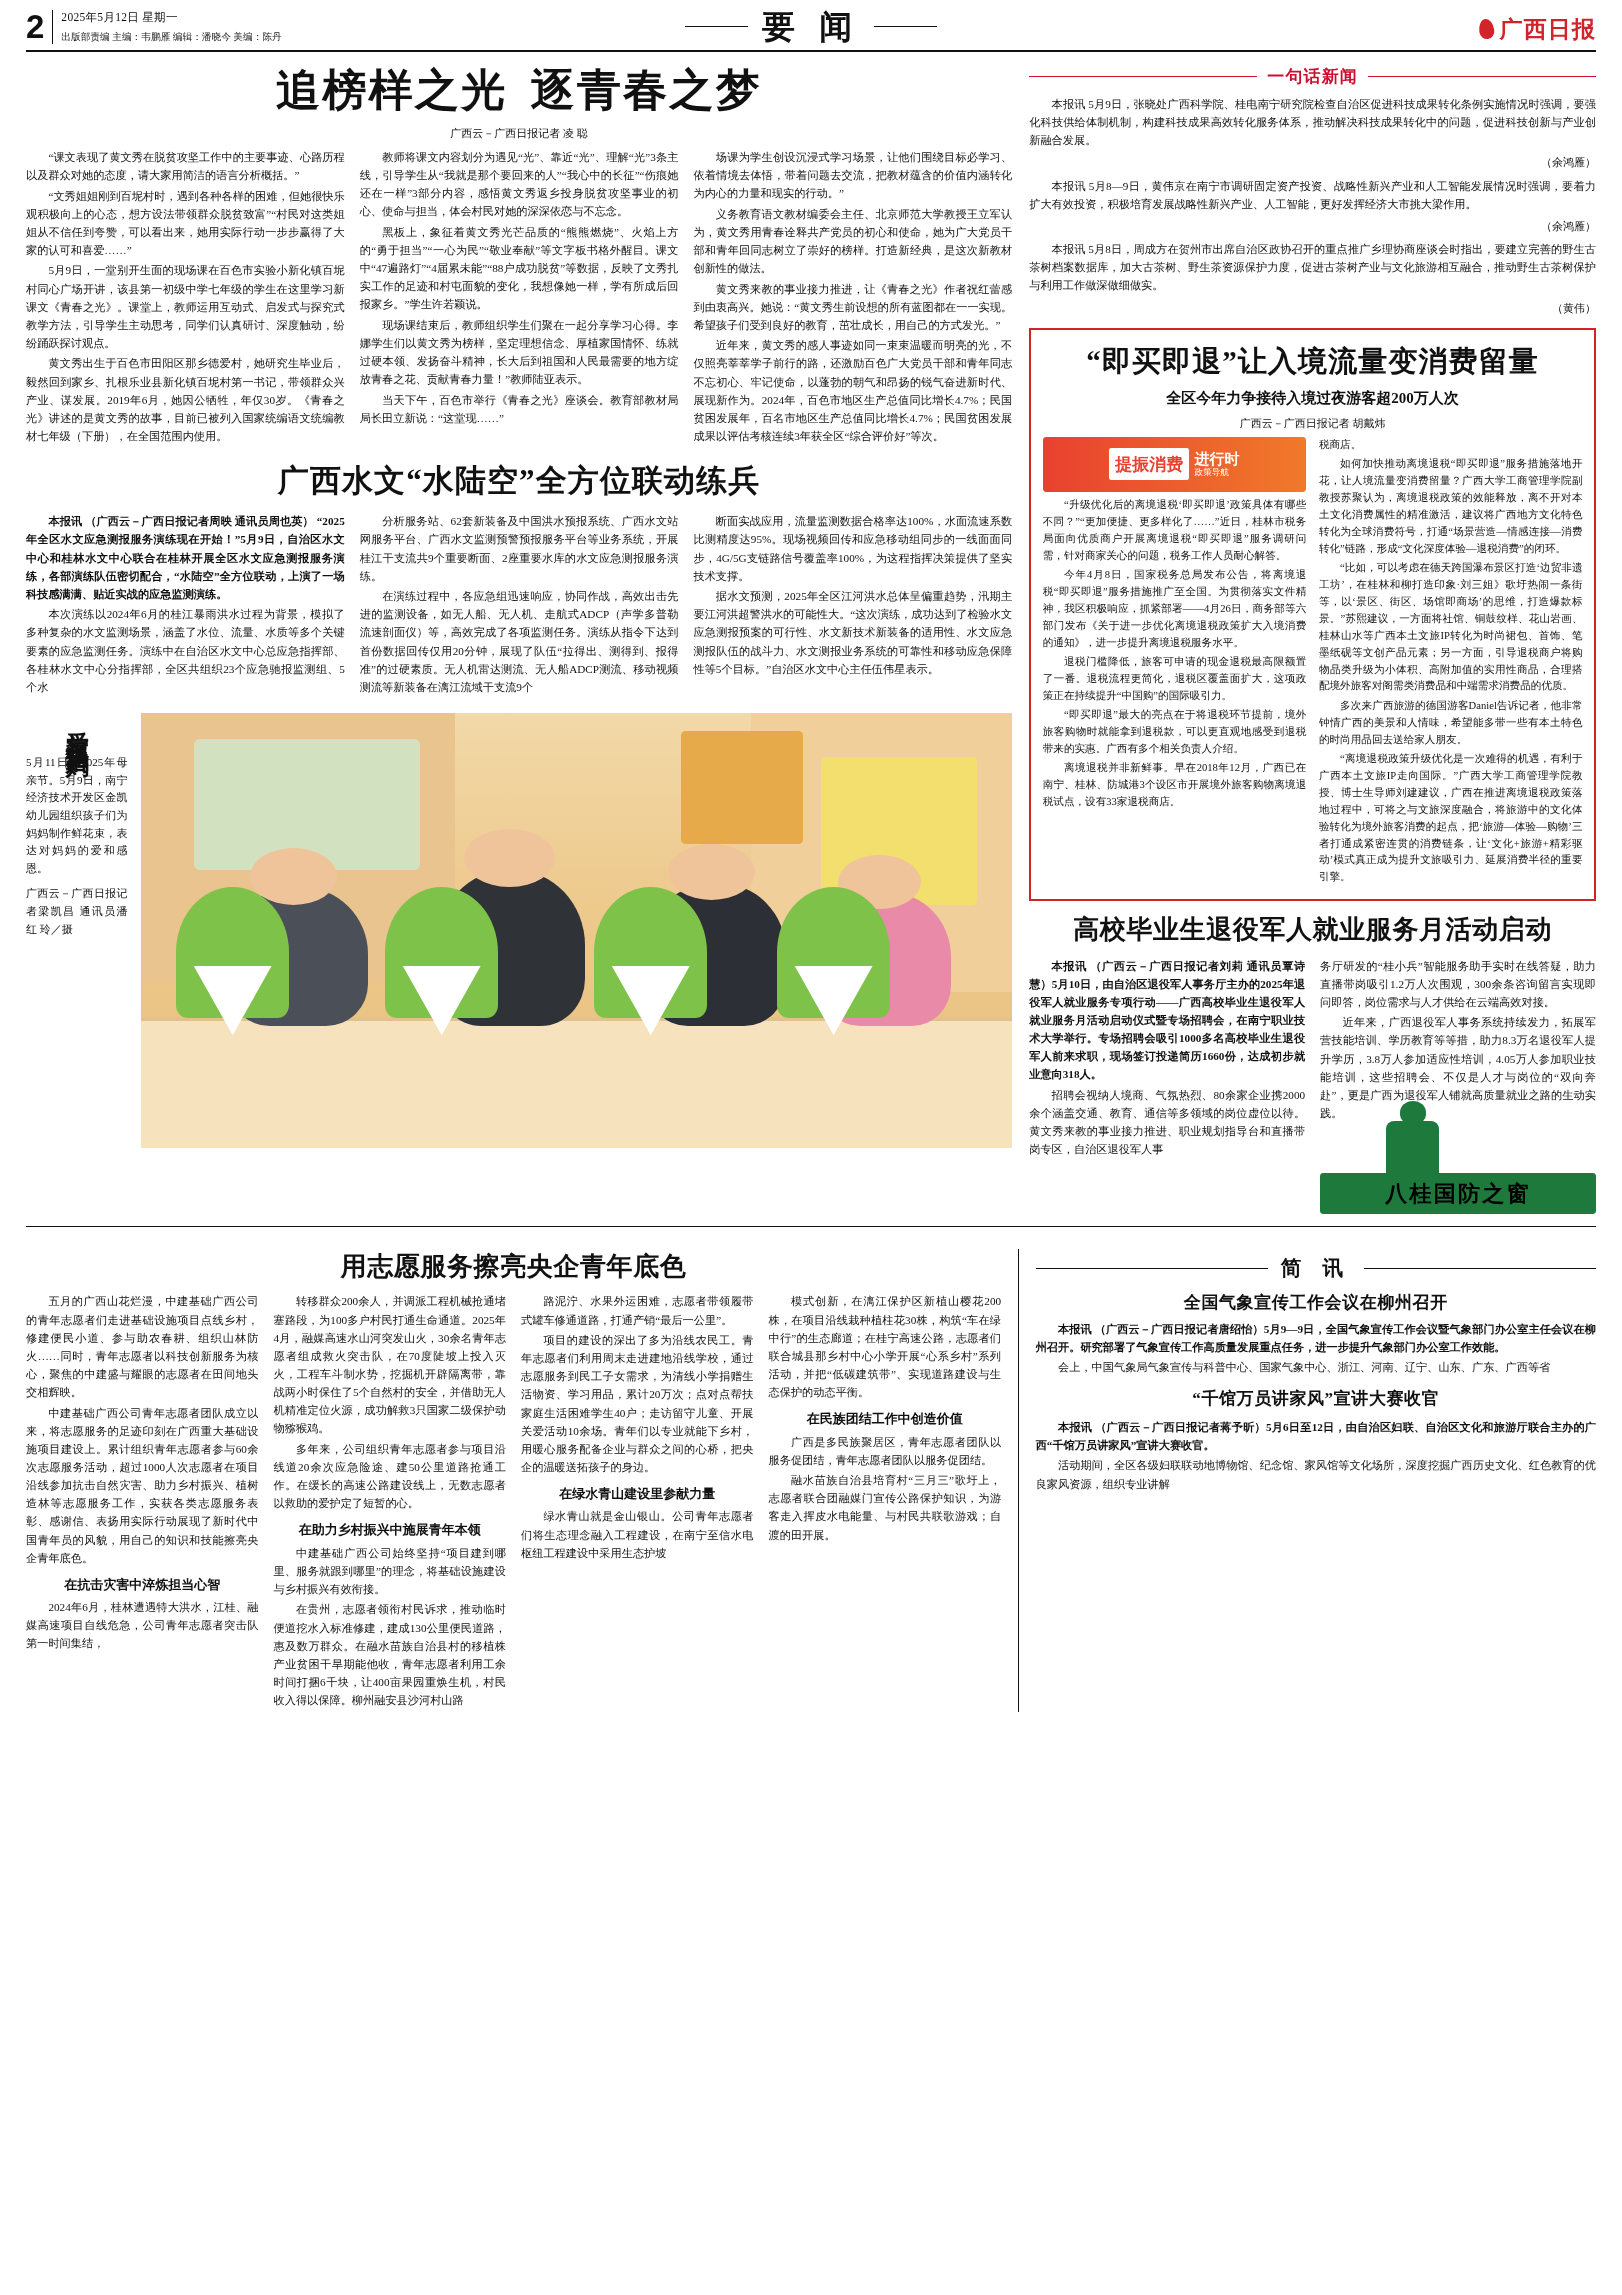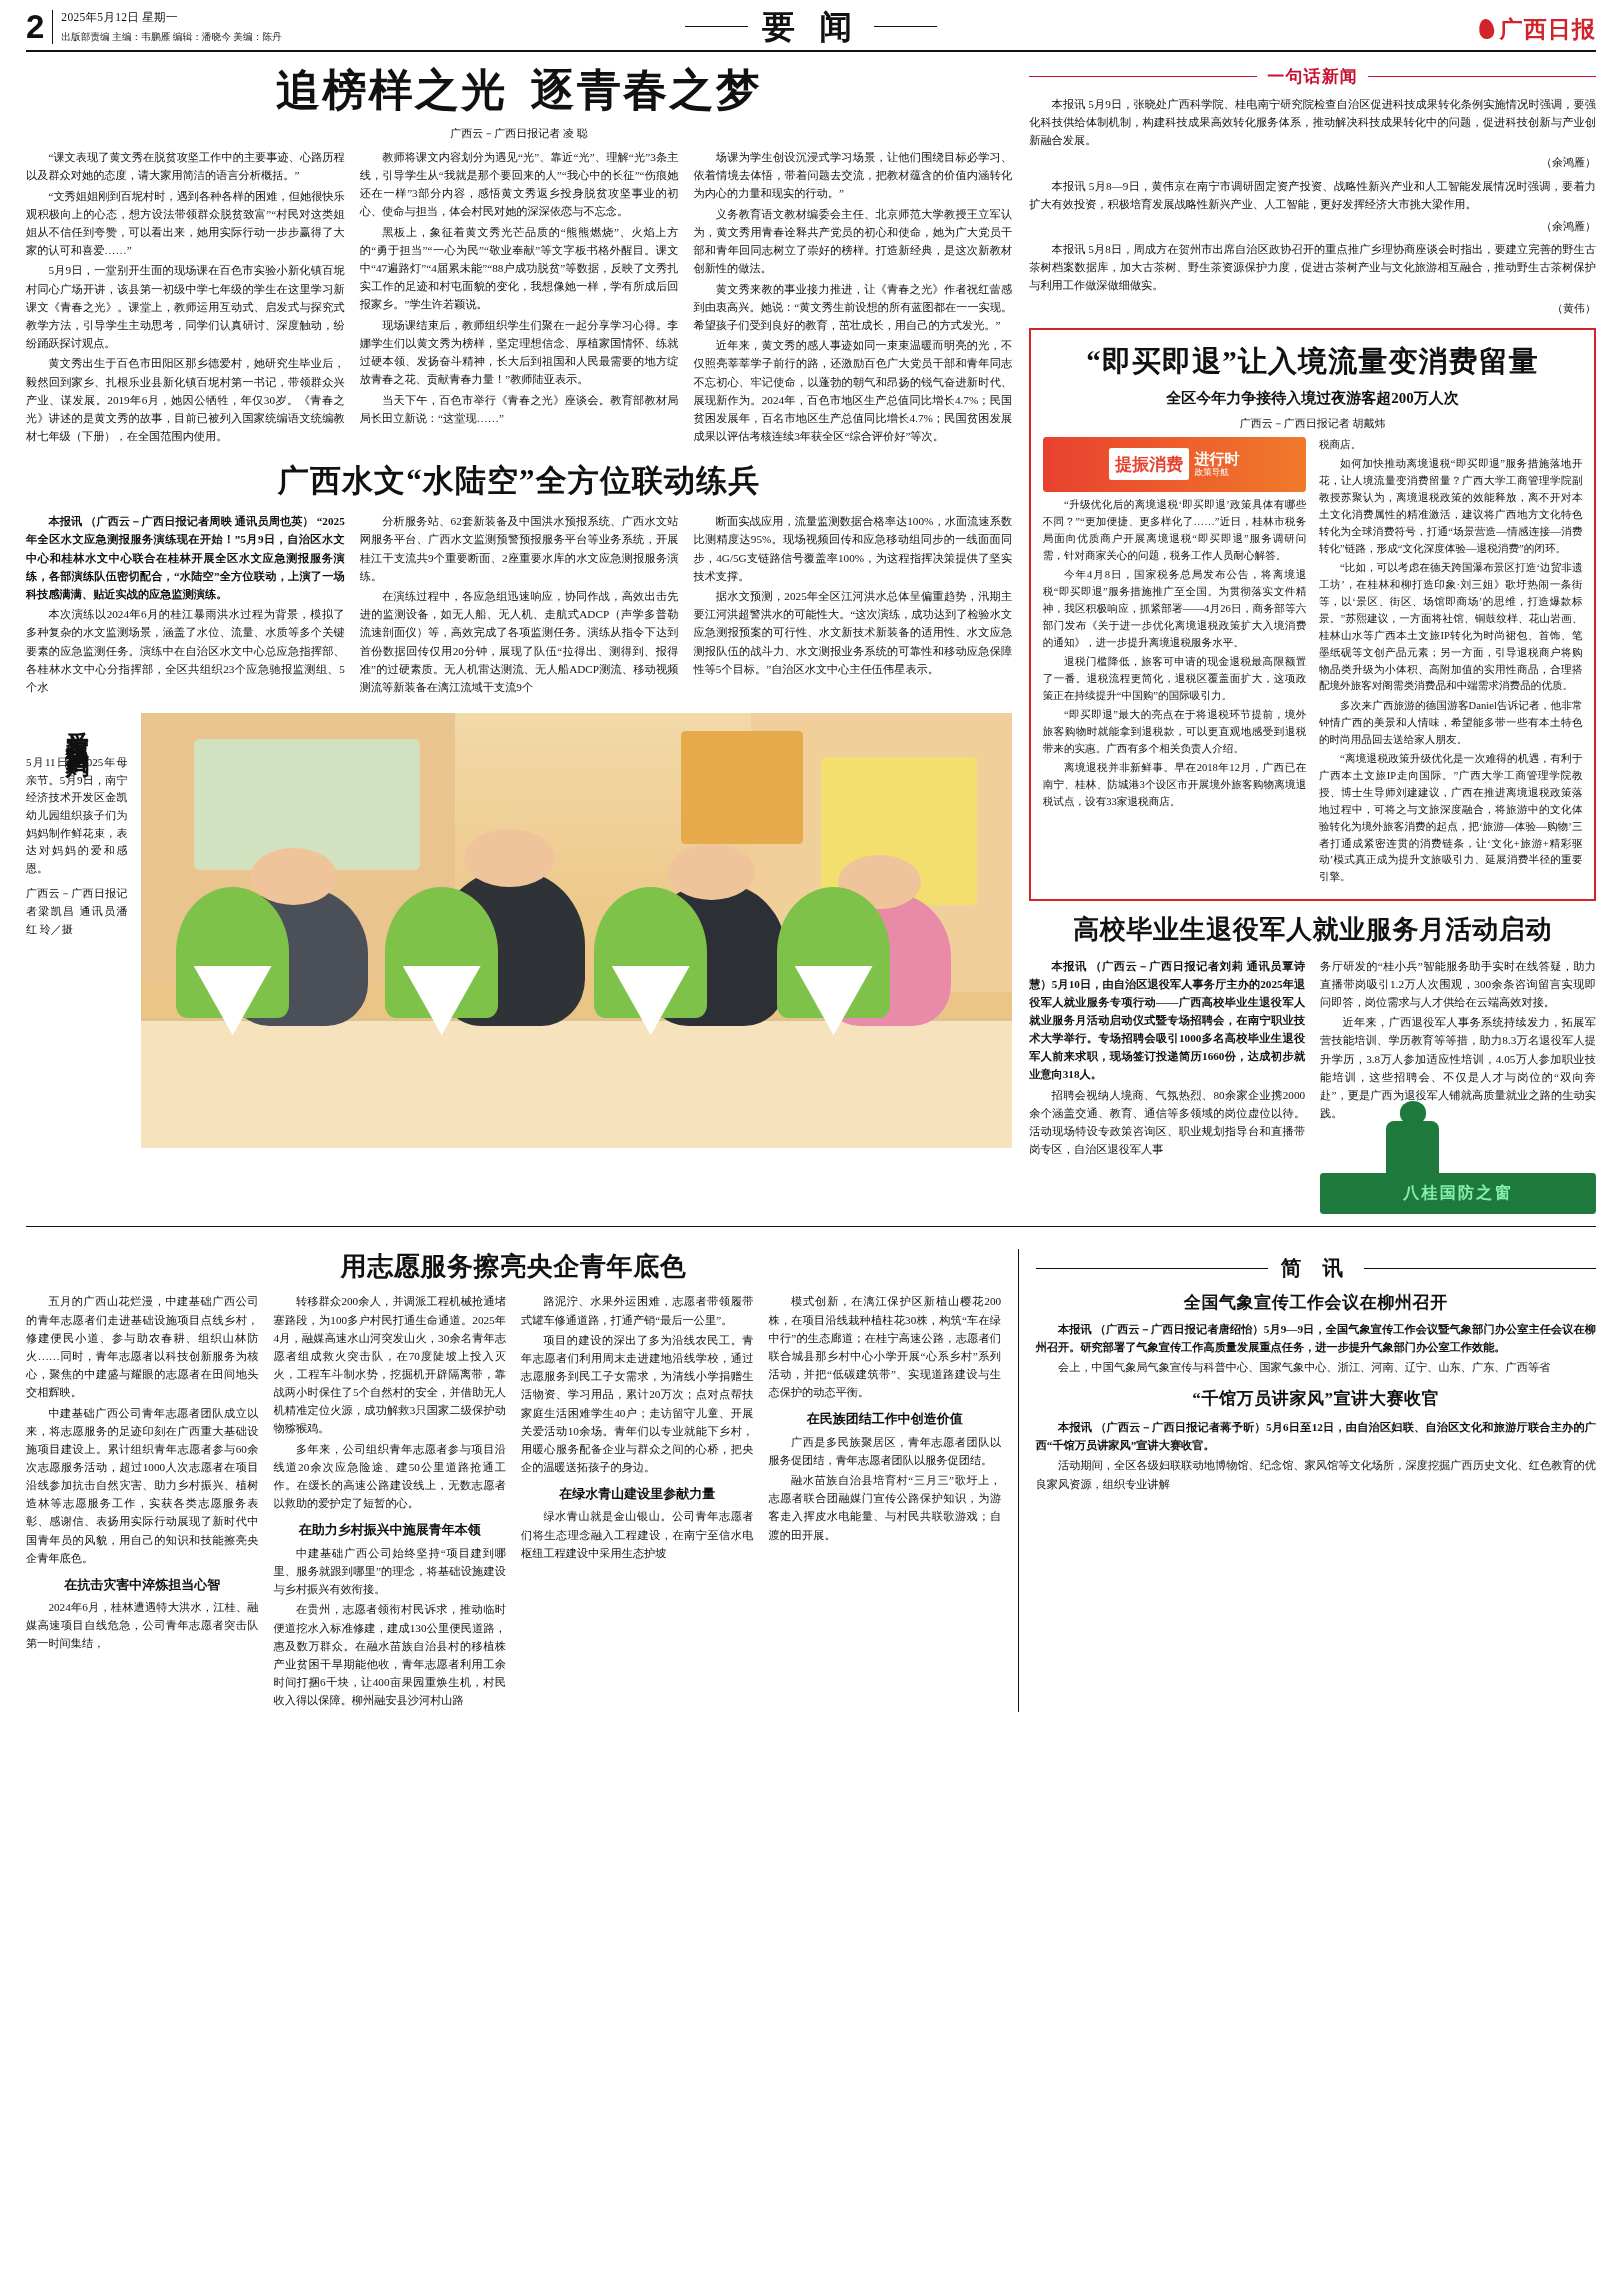--- a/index.html
+++ b/index.html
@@ -93,21 +93,21 @@
   .photo .b1 { left:4%; } .photo .b2 { left:28%; } .photo .b3 { left:52%; } .photo .b4 { left:73%; }
   .photo .cone { position:absolute; bottom:26%; width:9%; height:16%; background:#fff; clip-path: polygon(0 0,100% 0,50% 100%); }
   .photo .c1 { left:6%; } .photo .c2 { left:30%; } .photo .c3 { left:54%; } .photo .c4 { left:75%; }
 
   .caption-v { writing-mode: vertical-rl; font-size: 23px; font-weight:bold; letter-spacing: 3.4px; line-height:1.3; }
   .caption-txt { font-size: 11px; line-height:1.6; text-align:justify; }
 
   
   .defense { position:relative; width: 100%; height: 86px; margin-top: 5.7px; }
   .defense .band { position:absolute; left:0; right:0; bottom:0; height: 41px; background:#1e7a3c; border-radius:3.4px; display:flex; align-items:center; justify-content:center; }
-  .defense .band span { color:#86efac; font-size:16px; font-weight:bold; letter-spacing:2.3px; }
+  .defense .band span { color:#000000; font-size:22px; font-weight:bold; letter-spacing:2.3px; }
   .defense .soldier { position:absolute; left:24%; bottom:38px; width:53px; height:55px; background:#1e7a3c; border-radius:8px 8px 3.4px 3.4px; }
   .defense .soldier::before { content:""; position:absolute; left:50%; top:-19.5px; transform:translateX(-50%); width:26px; height:23px; background:#1e7a3c; border-radius:50% 50% 40% 40%; }
 
   .jianxun-head { text-align:center; position:relative; margin: 4.6px 0 9.2px; }
   .jianxun-head span { font-size: 20.6px; font-weight:bold; letter-spacing: 8px; padding: 0 12.6px; background:#fff; position:relative; z-index:1; }
   .jianxun-head::before { content:""; position:absolute; left:0; right:0; top:50%; border-top:1.1px solid #111; }
 
   .small-head { font-size: 17px; font-weight:bold; text-align:center; margin: 8px 0 5.7px; letter-spacing:0.6px;}
   .sub-head { font-size: 13px; font-weight:bold; text-align:center; margin: 6.9px 0 3.4px; }
 
@@ -256,21 +256,21 @@
           </div>
         </div>
       </div>
 
       <div style="height:11.5px"></div>
       <div class="h3">高校毕业生退役军人就业服务月活动启动</div>
       <div style="height:9.2px"></div>
       <div class="cols">
         <div class="col-text">
           <p class="lead">本报讯 （广西云－广西日报记者刘莉  通讯员覃诗慧）5月10日，由自治区退役军人事务厅主办的2025年退役军人就业服务专项行动——广西高校毕业生退役军人就业服务月活动启动仪式暨专场招聘会，在南宁职业技术大学举行。专场招聘会吸引1000多名高校毕业生退役军人前来求职，现场签订投递简历1660份，达成初步就业意向318人。</p>
-          <p>招聘会视纳人境商、气氛热烈、80余家企业携2000余个涵盖交通、教育、通信等多领域的岗位虚位以待。活动现场特设专政策咨询区、职业规划指导台和直播带岗专区，自治区退役军人事</p>
+          <p>招聘会视纳人境商、气氛热烈、80余家企业携2000余个涵盖交通、教育、通信等多领域的岗位虚位以待。黄文秀来教的事业接力推进、职业规划指导台和直播带岗专区，自治区退役军人事</p>
         </div>
         <div class="col-text">
           <p style="text-indent:0">务厅研发的“桂小兵”智能服务助手实时在线答疑，助力直播带岗吸引1.2万人次围观，300余条咨询留言实现即问即答，岗位需求与人才供给在云端高效对接。</p>
           <p>近年来，广西退役军人事务系统持续发力，拓展军营技能培训、学历教育等等措，助力8.3万名退役军人提升学历，3.8万人参加适应性培训，4.05万人参加职业技能培训，这些招聘会、不仅是人才与岗位的“双向奔赴”，更是广西为退役军人铺就高质量就业之路的生动实践。</p>
           <div class="defense">
             <div class="soldier"></div>
             <div class="band">
               <span>八桂国防之窗</span>
             </div>
           </div>

